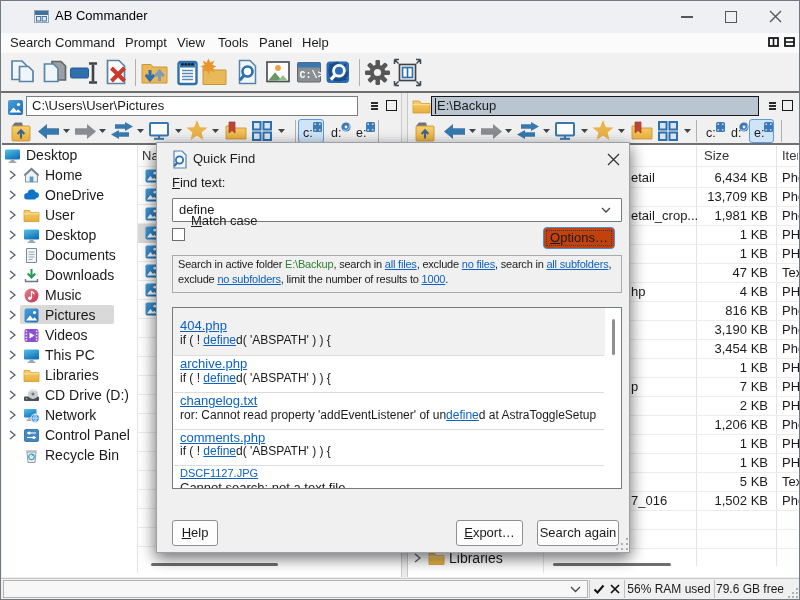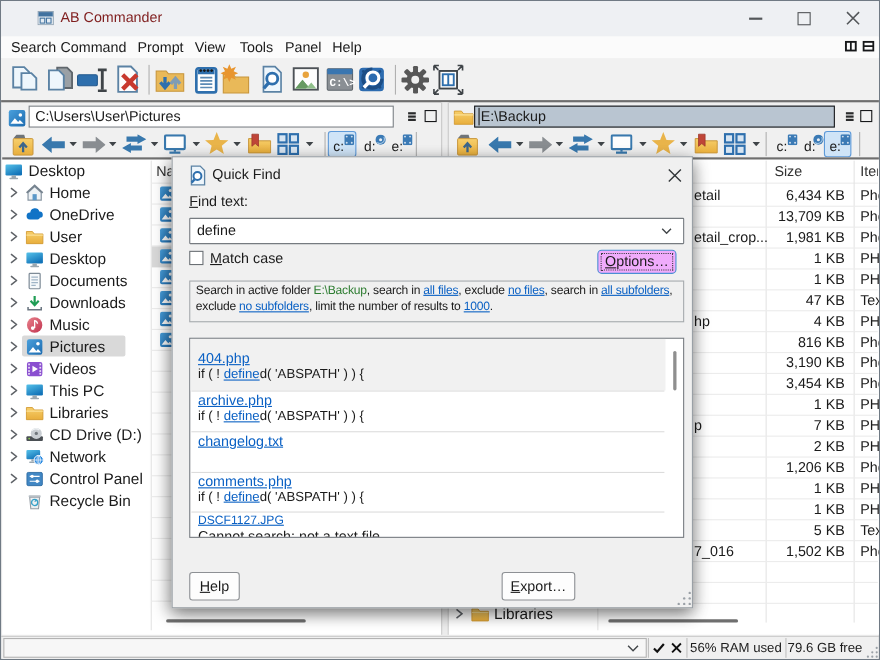--- a/index.html
+++ b/index.html
@@ -16,21 +16,21 @@
 <body>
 <div id="win" class="a" style="left:0;top:0;width:800px;height:600px;background:#f0f0f0;border:1px solid #707a84">
 
 <div class="a" style="left:0;top:0;width:798px;height:32px;background:#eef0f3"></div>
 <svg class="a" style="left:33px;top:9px" width="15" height="13">
  <rect x="0.5" y="0.5" width="14" height="12" fill="#eff3f7" stroke="#93a5b5"></rect>
  <rect x="1" y="1" width="13" height="4" fill="#41729f"></rect>
  <rect x="2.5" y="6.5" width="4.2" height="4.5" fill="#e4ecf3" stroke="#41729f"></rect>
  <rect x="8.2" y="6.5" width="4.2" height="4.5" fill="#e4ecf3" stroke="#41729f"></rect>
 </svg>
-<div class="tx" style="left:54px;top:7px;font-size:13px;line-height:16px;color:#7f1d1d">AB Commander</div>
+<div class="tx" style="left:54px;top:7px;font-size:13px;line-height:16px;color:#000000">AB Commander</div>
 <div class="a" style="left:680px;top:15px;width:12px;height:2px;background:#54575a"></div>
 <div class="a" style="left:724px;top:10px;width:12px;height:12px;border:1.5px solid #54575a;background:transparent"></div>
 <svg class="a" style="left:768px;top:9px" width="13" height="13">
       <path d="M1,1 L12,12 M12,1 L1,12" stroke="#54575a" stroke-width="1.4"></path>
     </svg>
 
 <div class="a" style="left:0;top:32px;width:798px;height:20px;background:#fbfbfb"></div>
 <div class="tx" style="left:9px;top:32px;font-size:13px;line-height:20px">Search</div>
 <div class="tx" style="left:54px;top:32px;font-size:13px;line-height:20px">Command</div>
 <div class="tx" style="left:124px;top:32px;font-size:13px;line-height:20px">Prompt</div>
@@ -715,44 +715,46 @@
 <svg class="a" style="left:450px;top:10px" width="13" height="13">
         <path d="M1,1 L12,12 M12,1 L1,12" stroke="#33373a" stroke-width="1.3"></path>
       </svg>
 <div class="tx" style="left:15px;top:33px;font-size:13px;line-height:14px"><u>F</u>ind text:</div>
 <div class="a" style="left:15px;top:55px;width:450px;height:24px;background:#fff;border:1px solid #767b80;border-radius:1px"></div>
 <div class="tx" style="left:22px;top:55px;font-size:13px;line-height:24px">define</div>
 <svg class="a" style="left:444px;top:64px" width="10" height="6">
         <path d="M1,1 L5,5 L9,1" fill="none" stroke="#43474a" stroke-width="1.3"></path>
       </svg>
 <div class="a" style="left:15px;top:85px;width:13px;height:13px;background:#fff;border:1px solid #6a6f74"></div>
-<div class="tx" style="left:34px;top:82px;font-size:13px;line-height:19px"><u>M</u>atch case</div>
-<div class="btn" style="left:386px;top:84px;width:72px;height:22px;line-height:20px;border:1.4px solid #4a8fd3;border-radius:4px;background:#f0abfc"><u>O</u>ptions…</div>
+<div class="tx" style="left:34px;top:68px;font-size:13px;line-height:19px"><u>M</u>atch case</div>
+<div class="btn" style="left:386px;top:84px;width:72px;height:22px;line-height:20px;border:1.4px solid #4a8fd3;border-radius:4px;background:#c2410c"><u>O</u>ptions…</div>
 <div class="a" style="left:389px;top:87px;width:66px;height:16px;border:1px dotted #3c3f42"></div>
 <div class="a" style="left:15px;top:112px;width:450px;height:38px;border:1px solid #a6aaad"></div>
 <div class="tx" style="left:21px;top:114px;font-size:11px;letter-spacing:-0.2px;line-height:15px">Search in active folder <span class="grn">E:\Backup</span>, search in <span class="lnk">all files</span>, exclude <span class="lnk">no files</span>, search in <span class="lnk">all subfolders</span>,<br>exclude <span class="lnk">no subfolders</span>, limit the number of results to <span class="lnk">1000</span>.</div>
 <div class="a" style="left:15px;top:164px;width:450px;height:182px;background:#fff;border:1px solid #767b80;overflow:hidden">
 <div class="a" style="left:0;top:0;width:432px;height:47px;background:#f1f1f1"></div>
 <div class="tx lnk" style="left:7px;top:10px;font-size:13px;line-height:15px">404.php</div>
 <div class="tx" style="left:7px;top:25px;font-size:13px;line-height:15px;font-size:12px !important">if ( ! <span class="lnk">define</span>d( 'ABSPATH' ) ) {</div>
 <div class="tx lnk" style="left:7px;top:48px;font-size:13px;line-height:15px">archive.php</div>
 <div class="tx" style="left:7px;top:63px;font-size:13px;line-height:15px;font-size:12px !important">if ( ! <span class="lnk">define</span>d( 'ABSPATH' ) ) {</div>
 <div class="tx lnk" style="left:7px;top:85px;font-size:13px;line-height:15px">changelog.txt</div>
+<div class="tx" style="left:7px;top:100px;font-size:13px;line-height:15px;font-size:12px !important">ror: Cannot read property 'addEventListener' of un<span class="lnk">define</span>d at AstraToggleSetup</div>
 <div class="tx lnk" style="left:7px;top:122px;font-size:13px;line-height:15px">comments.php</div>
 <div class="tx" style="left:7px;top:136px;font-size:13px;line-height:15px;font-size:12px !important">if ( ! <span class="lnk">define</span>d( 'ABSPATH' ) ) {</div>
 <div class="tx lnk" style="left:7px;top:158px;font-size:11px;line-height:15px">DSCF1127.JPG</div>
 <div class="tx" style="left:7px;top:172px;font-size:13px;line-height:15px">Cannot search: not a text file</div>
 <div class="a" style="left:1px;top:47px;width:430px;height:1px;background:#dcdcdc"></div>
 <div class="a" style="left:1px;top:84px;width:430px;height:1px;background:#dcdcdc"></div>
 <div class="a" style="left:1px;top:121px;width:430px;height:1px;background:#dcdcdc"></div>
 <div class="a" style="left:1px;top:157px;width:430px;height:1px;background:#dcdcdc"></div>
 <div class="a" style="left:439px;top:11px;width:3px;height:36px;background:#8f8f8f;border-radius:2px"></div>
 </div>
 <div class="btn" style="left:15px;top:377px;width:46px;height:26px;line-height:24px"><u>H</u>elp</div>
 <div class="btn" style="left:299px;top:377px;width:67px;height:26px;line-height:24px"><u>E</u>xport…</div>
+<div class="btn" style="left:380px;top:377px;width:82px;height:26px;line-height:24px">Search again</div>
 <svg class="a" style="left:458px;top:394px" width="14" height="14">
         <circle cx="12" cy="12" r="1.1" fill="#9aa0a6"></circle>
         <circle cx="12" cy="7" r="1.1" fill="#9aa0a6"></circle>
         <circle cx="7" cy="12" r="1.1" fill="#9aa0a6"></circle>
         <circle cx="12" cy="2" r="1.1" fill="#9aa0a6"></circle>
         <circle cx="7" cy="7" r="1.1" fill="#9aa0a6"></circle>
         <circle cx="2" cy="12" r="1.1" fill="#9aa0a6"></circle>
       </svg>
 </div>
 

